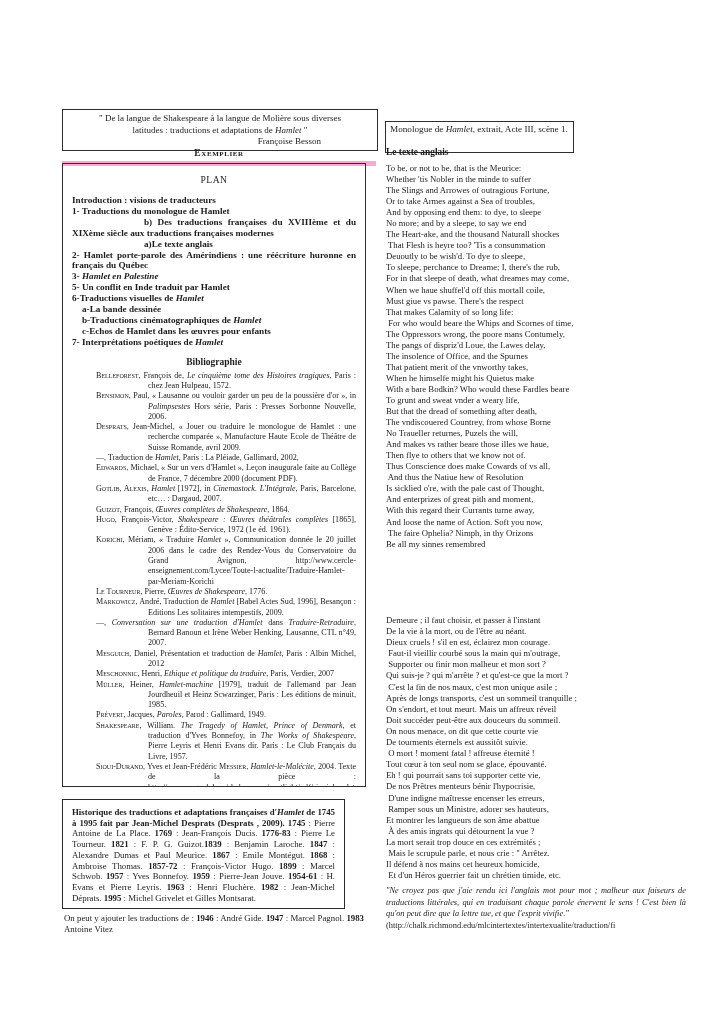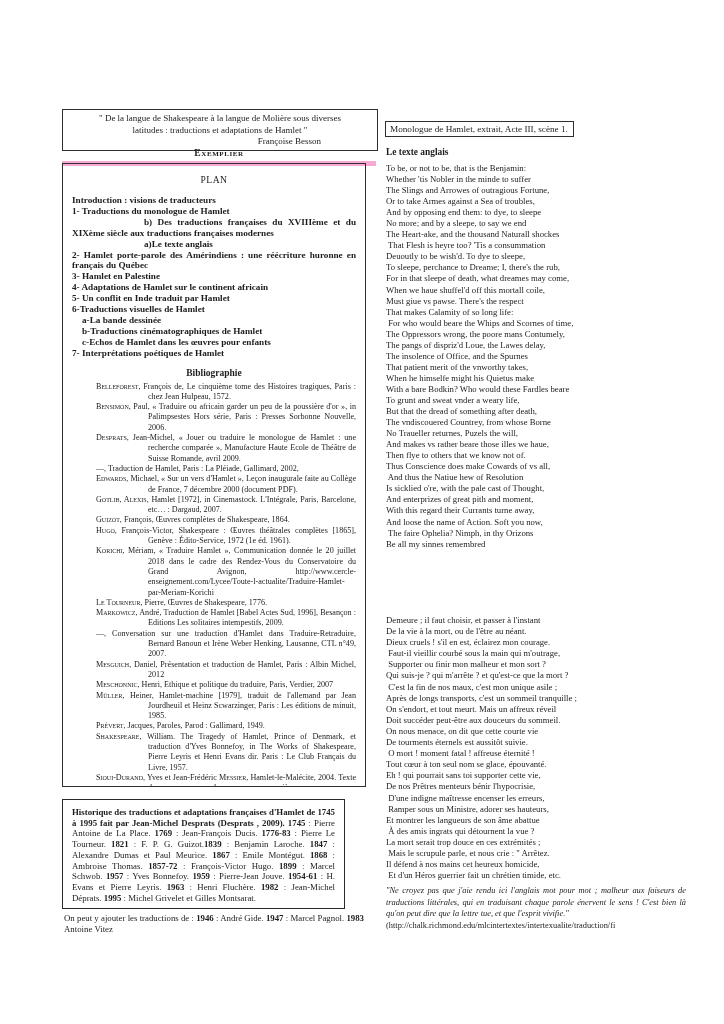--- a/index.html
+++ b/index.html
@@ -1,21 +1,21 @@
 <!DOCTYPE html>
 <html><head>
 <meta charset="utf-8">
 <style>
   html,body{margin:0;padding:0;background:#ffffff;}
   .page{
     position:relative;width:724px;height:1024px;background:#ffffff;
     font-family:"Liberation Serif","DejaVu Serif",serif;color:#1c1c1c;
     overflow:hidden;
   }
-  .it{}
+  .it{font-style:italic;}
   .bd{font-weight:bold;}
   .sc{font-variant:small-caps;}
   .ls{letter-spacing:0.8px;}
   .pline{white-space:pre;}
 
   
   .quote-box{
     position:absolute;left:62px;top:109px;width:302px;
     border:1px solid #2e2e2e;padding:3px 6px 2px 6px;
     font-size:9px;line-height:11.6px;text-align:center;
@@ -52,21 +52,21 @@
   }
   .histo-head{font-weight:bold;}
   .onpeut{
     position:absolute;left:64px;top:913px;width:300px;
     font-size:8.8px;line-height:11.2px;text-align:justify;
   }
 
   
   .mono-box{
     position:absolute;left:385px;top:121px;
-    border:1px solid #2e2e2e;padding:2px 5px 2px 4px;font-size:9.2px;
+    border:1px solid #2e2e2e;padding:2px 5px 18px 4px;font-size:9.2px;
   }
   .texte-anglais{position:absolute;left:386px;top:147px;font-weight:bold;font-size:9.4px;}
   .poem-en{position:absolute;left:386px;top:163px;font-size:8.7px;line-height:11.05px;}
   .trad-head{position:absolute;left:386px;top:559px;width:278px;font-weight:bold;font-size:9.4px;line-height:12.2px;}
   .poem-fr{position:absolute;left:386px;top:615px;font-size:8.7px;line-height:11.1px;}
   .footnote{
     position:absolute;left:386px;top:885px;width:300px;
     font-size:8.4px;line-height:11.5px;text-align:justify;font-style:italic;
   }
   .footnote-url{font-style:normal;text-align:left;}
@@ -86,39 +86,38 @@
 
   <div class="plan-box">
     <div class="plan-title">PLAN</div>
     <div class="plan-items">
         <div class="plan-item"><span>Introduction : visions de traducteurs</span></div>
         <div class="plan-item"><span>1- Traductions du monologue de Hamlet</span></div>
         <div class="plan-item hangb just"><span>b) Des traductions françaises du XVIIIème et du XIXème siècle aux traductions françaises modernes</span></div>
         <div class="plan-item ind1"><span>a)Le texte anglais</span></div>
         <div class="plan-item just"><span>2- Hamlet porte-parole des Amérindiens : une réécriture huronne en français du Québec</span></div>
         <div class="plan-item"><span>3- </span><span class="it">Hamlet en Palestine</span></div>
-        <div class="plan-item"><span>4- Adaptations de </span><span class="it">Hamlet</span><span>  sur le continent africain</span></div>
         <div class="plan-item"><span>5- Un conflit en Inde traduit par Hamlet</span></div>
         <div class="plan-item"><span>6-Traductions visuelles de </span><span class="it">Hamlet</span></div>
         <div class="plan-item ind2"><span>a-La bande dessinée</span></div>
         <div class="plan-item ind2"><span>b-Traductions cinématographiques de </span><span class="it">Hamlet</span></div>
         <div class="plan-item ind2"><span>c-Echos de Hamlet dans les œuvres pour enfants</span></div>
         <div class="plan-item"><span>7- Interprétations poétiques de </span><span class="it">Hamlet</span></div>
       </div>
     <div class="bib-title">Bibliographie</div>
     <div class="bib-list">
         <div class="bib-entry"><span class="sc">Belleforest</span><span>, François de, </span><span class="it">Le cinquième tome des Histoires tragiques</span><span>, Paris : chez Jean Hulpeau, 1572.</span></div>
-        <div class="bib-entry"><span class="sc">Bensimon</span><span>, Paul, « Traduire ou africain garder un peu de la poussière d'or », in </span><span class="it">Palimpsestes</span><span> Hors série, Paris : Presses Sorbonne Nouvelle, 2006.</span></div>
+        <div class="bib-entry"><span class="sc">Bensimon</span><span>, Paul, « Lausanne ou vouloir garder un peu de la poussière d'or », in </span><span class="it">Palimpsestes</span><span> Hors série, Paris : Presses Sorbonne Nouvelle, 2006.</span></div>
         <div class="bib-entry"><span class="sc">Desprats</span><span>, Jean-Michel, « Jouer ou traduire le monologue de Hamlet : une recherche comparée », Manufacture Haute Ecole de Théâtre de Suisse Romande, avril 2009.</span></div>
         <div class="bib-entry"><span>—, Traduction de </span><span class="it">Hamlet</span><span>, Paris : La Pléiade, Gallimard, 2002,</span></div>
         <div class="bib-entry"><span class="sc">Edwards</span><span>, Michael, « Sur un vers d'Hamlet », Leçon inaugurale faite au Collège de France, 7 décembre 2000 (document PDF).</span></div>
         <div class="bib-entry"><span class="sc">Gotlib, Alexis</span><span>, </span><span class="it">Hamlet</span><span> [1972], in </span><span class="it">Cinemastock. L'Intégrale</span><span>, Paris, Barcelone, etc… : Dargaud, 2007.</span></div>
         <div class="bib-entry"><span class="sc">Guizot</span><span>, François, </span><span class="it">Œuvres complètes de Shakespeare</span><span>, 1864.</span></div>
         <div class="bib-entry"><span class="sc">Hugo</span><span>, François-Victor, </span><span class="it">Shakespeare : Œuvres théâtrales complètes</span><span> [1865], Genève : Édito-Service, 1972 (1e éd. 1961).</span></div>
-        <div class="bib-entry"><span class="sc">Korichi</span><span>, Mériam, « Traduire </span><span class="it">Hamlet</span><span> », Communication donnée le 20 juillet 2018 dans le cadre des Rendez-Vous du Conservatoire du Grand Avignon, http://www.cercle-enseignement.com/Lycee/Toute-l-actualite/Traduire-Hamlet-par-Meriam-Korichi</span></div>
+        <div class="bib-entry"><span class="sc">Korichi</span><span>, Mériam, « Traduire </span><span class="it">Hamlet</span><span> », Communication donnée le 20 juillet 2006 dans le cadre des Rendez-Vous du Conservatoire du Grand Avignon, http://www.cercle-enseignement.com/Lycee/Toute-l-actualite/Traduire-Hamlet-par-Meriam-Korichi</span></div>
         <div class="bib-entry"><span class="sc">Le Tourneur</span><span>, Pierre, </span><span class="it">Œuvres de Shakespeare</span><span>, 1776.</span></div>
         <div class="bib-entry"><span class="sc">Markowicz</span><span>, André, Traduction de </span><span class="it">Hamlet</span><span> [Babel Actes Sud, 1996], Besançon : Editions Les solitaires intempestifs, 2009.</span></div>
         <div class="bib-entry"><span>—, </span><span class="it">Conversation sur une traduction d'Hamlet</span><span> dans </span><span class="it">Traduire-Retraduire</span><span>, Bernard Banoun et Irène Weber Henking, Lausanne, CTL n°49, 2007.</span></div>
         <div class="bib-entry"><span class="sc">Mesguich</span><span>, Daniel, Présentation et traduction de </span><span class="it">Hamlet</span><span>, Paris : Albin Michel, 2012</span></div>
         <div class="bib-entry"><span class="sc">Meschonnic</span><span>, Henri, </span><span class="it">Ethique et politique du traduire</span><span>, Paris, Verdier, 2007</span></div>
         <div class="bib-entry"><span class="sc">Müller</span><span>, Heiner, </span><span class="it">Hamlet-machine</span><span> [1979], traduit de l'allemand par Jean Jourdheuil et Heinz Scwarzinger, Paris : Les éditions de minuit, 1985.</span></div>
         <div class="bib-entry"><span class="sc">Prévert</span><span>, Jacques, </span><span class="it">Paroles</span><span>, Parod : Gallimard, 1949.</span></div>
         <div class="bib-entry"><span class="sc">Shakespeare</span><span>, William. </span><span class="it">The Tragedy of Hamlet, Prince of Denmark</span><span>, et traduction d'Yves Bonnefoy, in </span><span class="it">The Works of Shakespeare</span><span>, Pierre Leyris et Henri Evans dir. Paris : Le Club Français du Livre, 1957.</span></div>
         <div class="bib-entry"><span class="sc">Sioui-Durand</span><span>, Yves et Jean-Frédéric </span><span class="sc">Messier</span><span>, </span><span class="it">Hamlet-le-Malécite</span><span>, 2004. Texte de la pièce : http://www.uoguelph.ca/shakespeare/spotlight/pdf/sioui_hamlet.pdf.</span></div>
         <div class="bib-entry"><span class="sc">Voltaire</span><span>, </span><span class="it">Lettres philosophiques</span><span> (1734). Lettre XVIII. "Sur la tragédie."</span></div>
@@ -130,21 +129,21 @@
     <span><span class="bd">1745</span><span> : Pierre Antoine de La Place. </span><span class="bd">1769</span><span> : Jean-François Ducis. </span><span class="bd">1776-83</span><span> : Pierre Le Tourneur. </span><span class="bd">1821</span><span> : F. P. G. Guizot.</span><span class="bd">1839</span><span> : Benjamin Laroche. </span><span class="bd">1847</span><span> : Alexandre Dumas et Paul Meurice. </span><span class="bd">1867</span><span> : Emile Montégut. </span><span class="bd">1868</span><span> : Ambroise Thomas. </span><span class="bd">1857-72</span><span> : François-Victor Hugo. </span><span class="bd">1899</span><span> : Marcel Schwob. </span><span class="bd">1957</span><span> : Yves Bonnefoy. </span><span class="bd">1959</span><span> : Pierre-Jean Jouve. </span><span class="bd">1954-61</span><span> : H. Evans et Pierre Leyris. </span><span class="bd">1963</span><span> : Henri Fluchère. </span><span class="bd">1982</span><span> : Jean-Michel Déprats. </span><span class="bd">1995</span><span> : Michel Grivelet et Gilles Montsarat.</span></span>
   </div>
 
   <div class="onpeut"><span>On peut y ajouter les traductions de : </span><span class="bd">1946</span><span> : André Gide. </span><span class="bd">1947</span><span> : Marcel Pagnol. </span><span class="bd">1983</span><span> Antoine Vitez</span></div>
 
   <div class="mono-box"><span>Monologue de </span><span class="it">Hamlet</span><span>, extrait, Acte III, scène 1.</span></div>
 
   <div class="texte-anglais">Le texte anglais</div>
 
   <div class="poem-en">
-      <div class="pline">To be, or not to be, that is the Benjamin:</div>
+      <div class="pline">To be, or not to be, that is the Meurice:</div>
       <div class="pline">Whether 'tis Nobler in the minde to suffer</div>
       <div class="pline">The Slings and Arrowes of outragious Fortune,</div>
       <div class="pline">Or to take Armes against a Sea of troubles,</div>
       <div class="pline">And by opposing end them: to dye, to sleepe</div>
       <div class="pline">No more; and by a sleepe, to say we end</div>
       <div class="pline">The Heart-ake, and the thousand Naturall shockes</div>
       <div class="pline"> That Flesh is heyre too? 'Tis a consummation</div>
       <div class="pline">Deuoutly to be wish'd. To dye to sleepe,</div>
       <div class="pline">To sleepe, perchance to Dreame; I, there's the rub,</div>
       <div class="pline">For in that sleepe of death, what dreames may come,</div>

